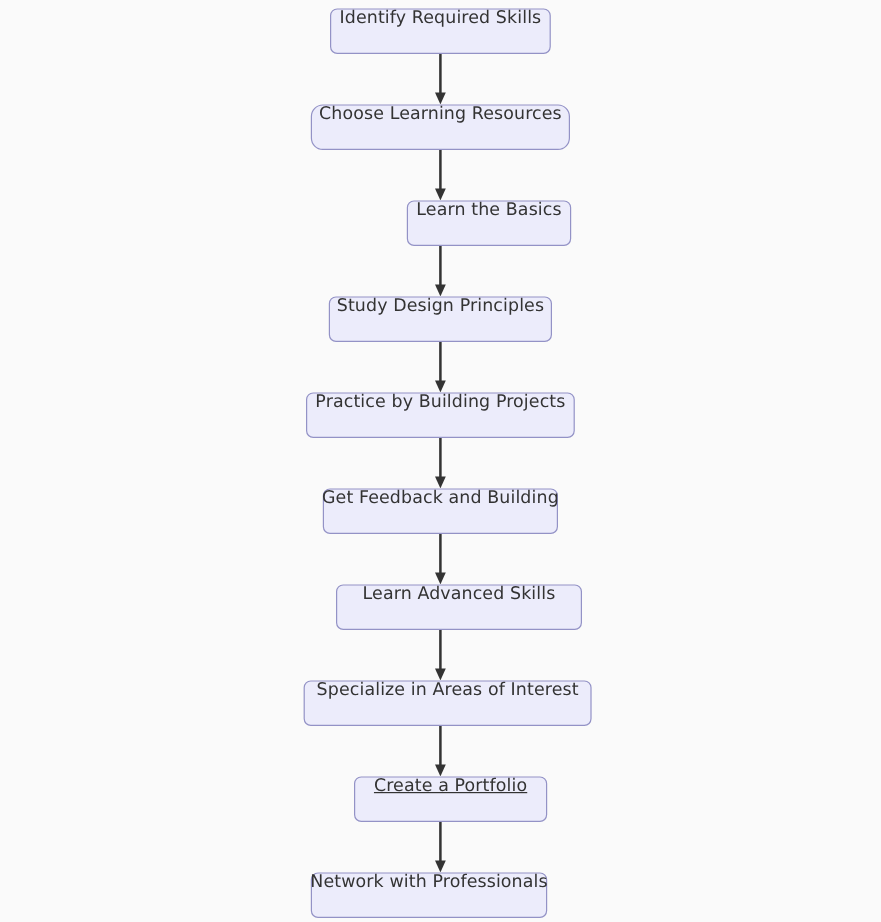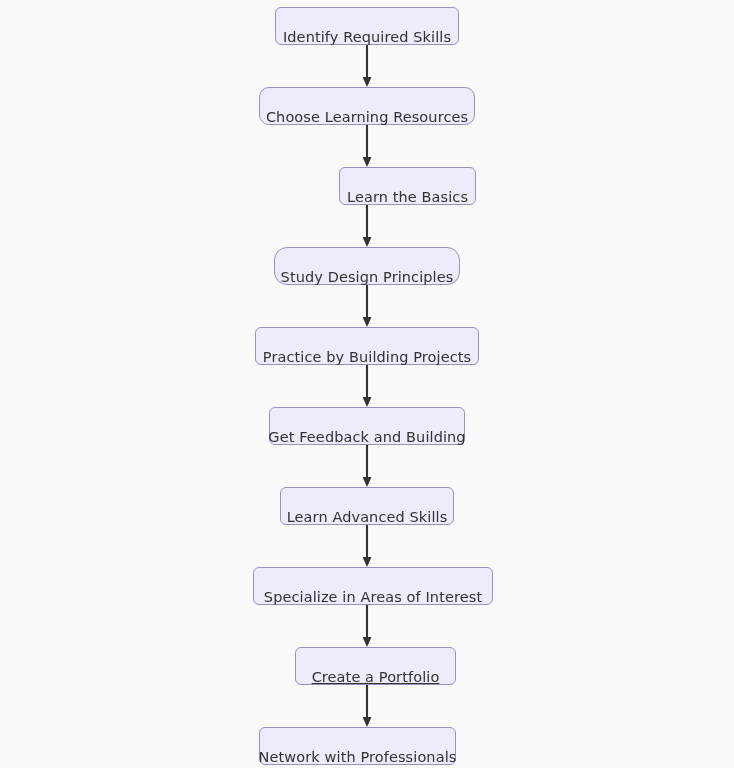--- a/index.html
+++ b/index.html
@@ -19,21 +19,21 @@
     height: 768px;
   }
   .node {
     position: absolute;
     box-sizing: border-box;
     background: #ececfb;
     border: 1px solid #9392c6;
     border-radius: 6px;
     height: 38px;
     display: flex;
-    align-items: flex-end;
+    align-items: flex-start;
     justify-content: center;
     color: #333333;
     font-size: 14.5px;
     line-height: 1;
     white-space: nowrap;
     letter-spacing: 0.1px;
   }
   .node-label {
     display: block;
     padding: 0 14px;
@@ -76,33 +76,33 @@
   </div>
 
   <div class="node" style="left:259px; top:87px; width:216px;border-radius:10px;">
     <span class="node-label">Choose Learning Resources</span>
   </div>
 
   <div class="node" style="left:299px; top:167px; width:137px;margin-left:40px;">
     <span class="node-label">Learn the Basics</span>
   </div>
 
-  <div class="node" style="left:274px; top:247px; width:186px;border-radius:13px;">
+  <div class="node" style="left:274px; top:247px; width:186px;">
     <span class="node-label">Study Design Principles</span>
   </div>
 
   <div class="node" style="left:255px; top:327px; width:224px;">
     <span class="node-label">Practice by Building Projects</span>
   </div>
 
   <div class="node" style="left:269px; top:407px; width:196px;">
     <span class="node-label">Get Feedback and Building</span>
   </div>
 
-  <div class="node" style="left:280px; top:487px; width:174px;">
+  <div class="node" style="left:280px; top:487px; width:205px;">
     <span class="node-label">Learn Advanced Skills</span>
   </div>
 
   <div class="node" style="left:253px; top:567px; width:240px;">
     <span class="node-label">Specialize in Areas of Interest</span>
   </div>
 
   <div class="node" style="left:295px; top:647px; width:161px;text-decoration:underline;">
     <span class="node-label">Create a Portfolio</span>
   </div>

